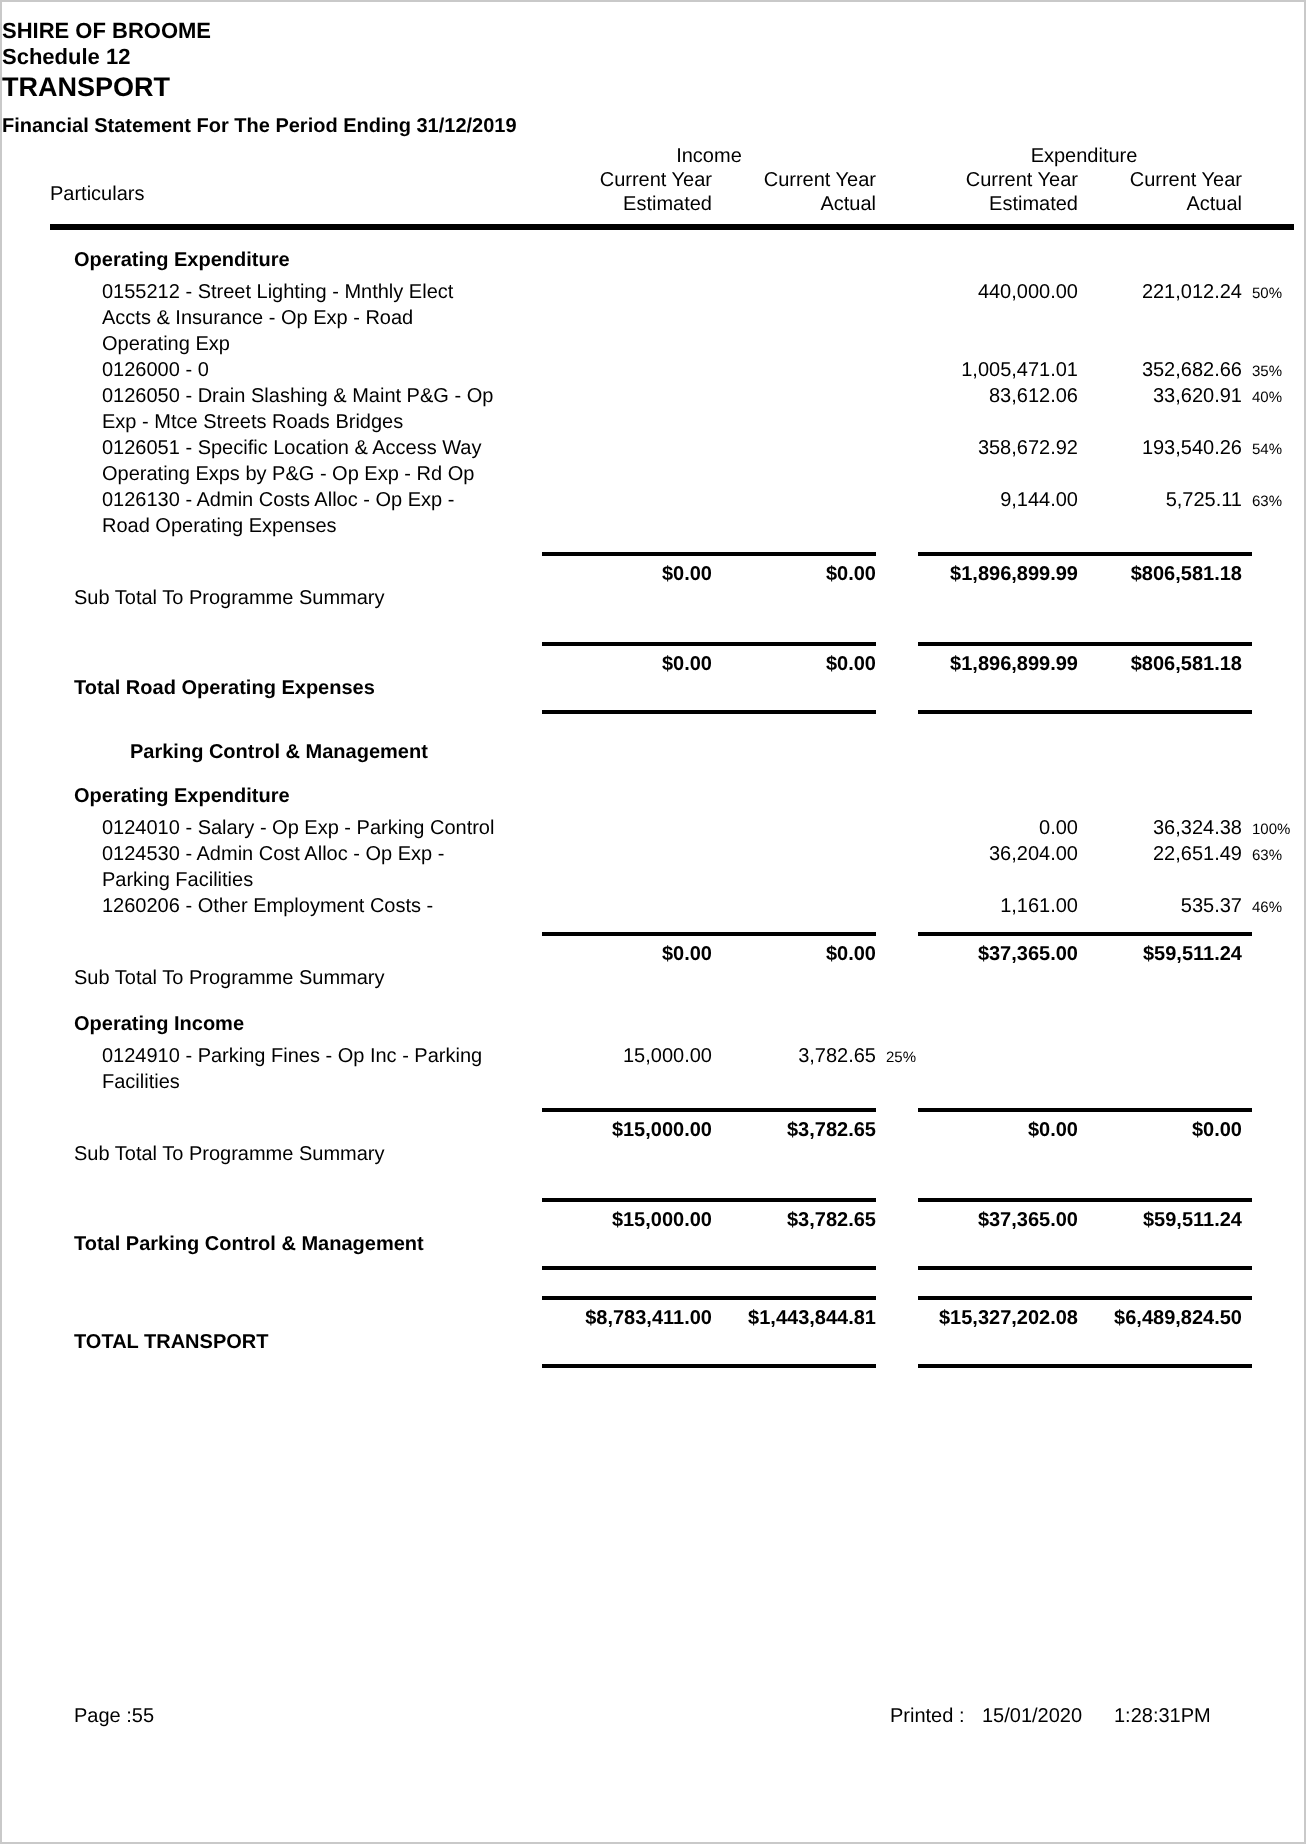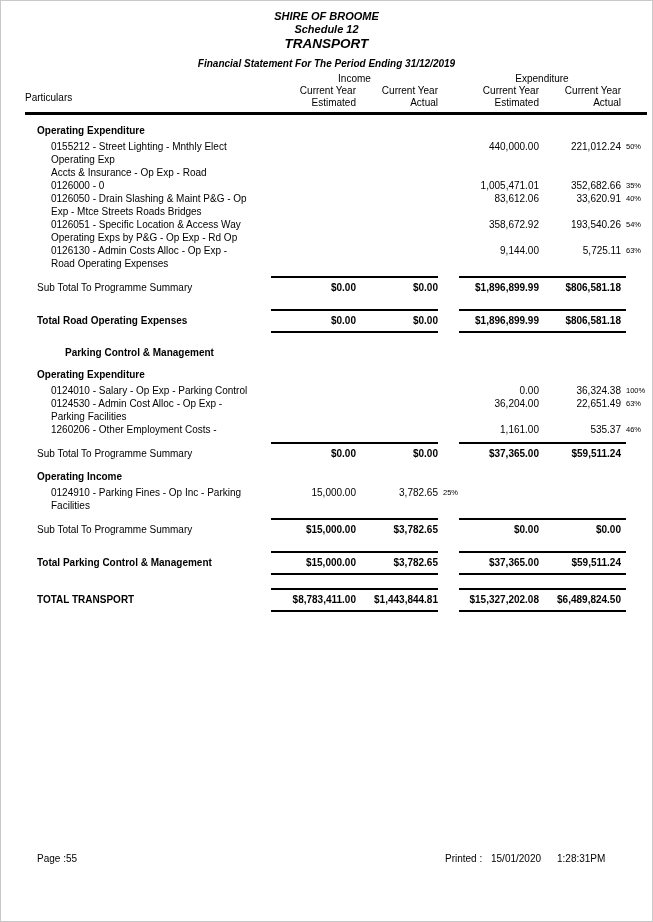--- a/index.html
+++ b/index.html
@@ -1,18 +1,18 @@
 <!DOCTYPE html>
 <html><head>
 <meta charset="utf-8">
 <style>
   html,body{margin:0;padding:0;background:#e9e9e9;}
   body{width:653px;height:922px;font-family:"Liberation Sans",sans-serif;color:#000;}
   .page{position:relative;width:653px;height:922px;background:#fff;border:1px solid #c9c9c9;box-sizing:border-box;overflow:hidden;}
-  .doc-header{text-align:center;padding-top:9px;font-style:italic;}
+  .doc-header{padding-top:9px;}
   .h-org,.h-sched{font-weight:bold;font-size:11px;line-height:13px;}
   .h-prog{font-weight:bold;font-size:13.5px;line-height:16px;}
   .h-subtitle{font-weight:bold;font-size:10px;line-height:13px;margin-top:5px;}
   .table-head{margin:2px 5px 0 24px;}
   .grid{display:grid;grid-template-columns:246px 85px 82px 25px 76px 82px 28px;align-items:start;font-size:10px;line-height:13px;}
   .group-row .g-inc{grid-column:2/4;text-align:center;}
   .group-row .g-exp{grid-column:5/7;text-align:center;}
   .colhead-row{margin-top:0;}
   .ch{text-align:right;line-height:12px;}
   .ch-part{grid-column:1;align-self:center;}
@@ -35,21 +35,21 @@
   .c-ee{grid-column:5;}
   .c-ea{grid-column:6;}
   .c-pe{grid-column:7;}
   .sumblock{margin-top:6px;}
   .sumblock.total{margin-top:14px;}
   .sumblock.grandtotal{margin-top:13px;}
   .rulerow{display:grid;grid-template-columns:246px 85px 82px 25px 76px 82px 28px;height:2px;}
   .rulerow .r-inc{grid-column:2/4;border-top:2px solid #000;}
   .rulerow .r-exp{grid-column:5/7;border-top:2px solid #000;margin-left:-4px;margin-right:-5px;}
   .sum-text{padding-top:3px;padding-bottom:1px;}
-  .sum-text .sum-label{padding-left:12px;grid-column:1;}
+  .sum-text .sum-label{padding-left:12px;grid-column:1;margin-top:12px;}
   .sum-text .num{font-weight:bold;}
   .total .sum-label,.grandtotal .sum-label{font-weight:bold;}
   .rule-under{margin-top:3px;}
   .footer{position:absolute;left:0;top:852px;width:100%;font-size:10px;}
   .footer span{position:absolute;white-space:nowrap;}
   .f-page{left:36px;}
   .f-printed{left:444px;}
   .f-date{left:490px;}
   .f-time{left:556px;}
 </style>
@@ -80,22 +80,22 @@
     <div class="thick-rule"></div>
   </div>
 
   <div id="rows">
       <div class="grid row-section">
         <span class="label">Operating Expenditure</span>
       </div>
       <div class="grid row-item">
         <div class="c-part">
           <div class="nline">0155212 - Street Lighting - Mnthly Elect</div>
+          <div class="nline">Accts &amp; Insurance  - Op Exp - Road</div>
           <div class="nline">Operating Exp</div>
-          <div class="nline">Accts &amp; Insurance  - Op Exp - Road</div>
         </div>
         <span class="c-ee num">440,000.00</span>
         <span class="c-ea num">221,012.24</span>
         <span class="c-pe pct">50%</span>
       </div>
       <div class="grid row-item">
         <div class="c-part">
           <div class="nline">0126000 - 0</div>
         </div>
         <span class="c-ee num">1,005,471.01</span>

